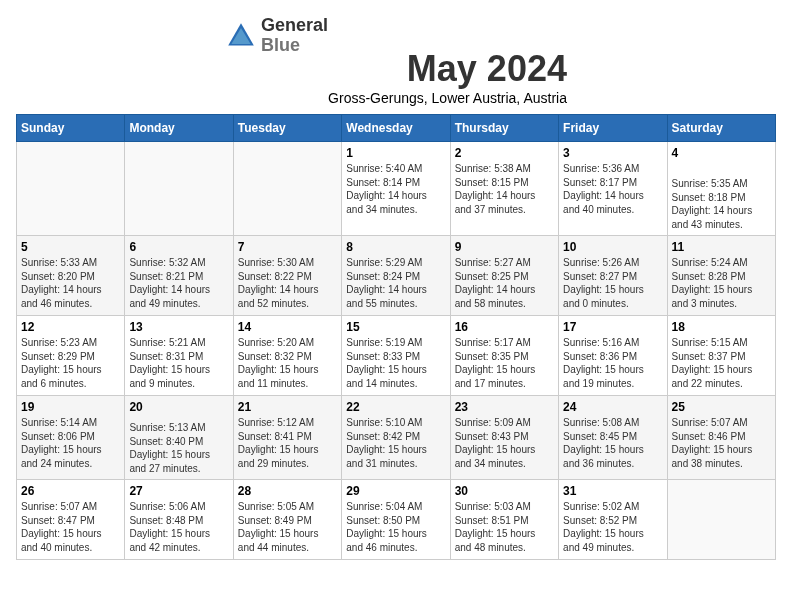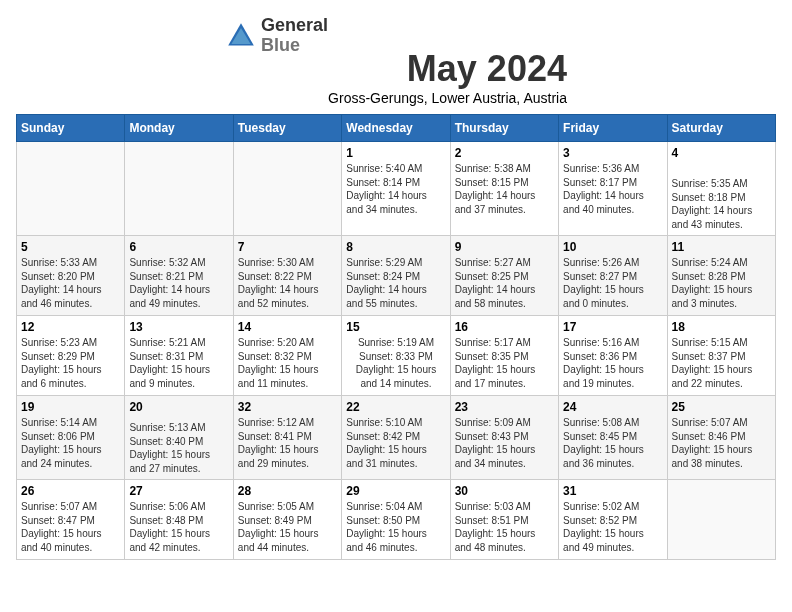--- a/index.html
+++ b/index.html
@@ -227,21 +227,21 @@
         </td>
         <td>
           <span class="day-num">14</span>
           <div class="day-info" style="white-space: pre-line;">Sunrise: 5:20 AM
 Sunset: 8:32 PM
 Daylight: 15 hours
 and 11 minutes.</div>
         </td>
         <td>
           <span class="day-num">15</span>
-          <div class="day-info" style="white-space: pre-line; text-align: center;">Sunrise: 5:19 AM
+          <div class="day-info" style="white-space: pre-line;">Sunrise: 5:19 AM
 Sunset: 8:33 PM
 Daylight: 15 hours
 and 14 minutes.</div>
         </td>
         <td>
           <span class="day-num">16</span>
           <div class="day-info" style="white-space: pre-line;">Sunrise: 5:17 AM
 Sunset: 8:35 PM
 Daylight: 15 hours
 and 17 minutes.</div>
@@ -270,21 +270,21 @@
 and 24 minutes.</div>
         </td>
         <td>
           <span class="day-num">20</span>
           <div class="day-info" style="white-space: pre-line; margin-top: 7px;">Sunrise: 5:13 AM
 Sunset: 8:40 PM
 Daylight: 15 hours
 and 27 minutes.</div>
         </td>
         <td>
-          <span class="day-num">32</span>
+          <span class="day-num">21</span>
           <div class="day-info" style="white-space: pre-line;">Sunrise: 5:12 AM
 Sunset: 8:41 PM
 Daylight: 15 hours
 and 29 minutes.</div>
         </td>
         <td>
           <span class="day-num">22</span>
           <div class="day-info" style="white-space: pre-line;">Sunrise: 5:10 AM
 Sunset: 8:42 PM
 Daylight: 15 hours

